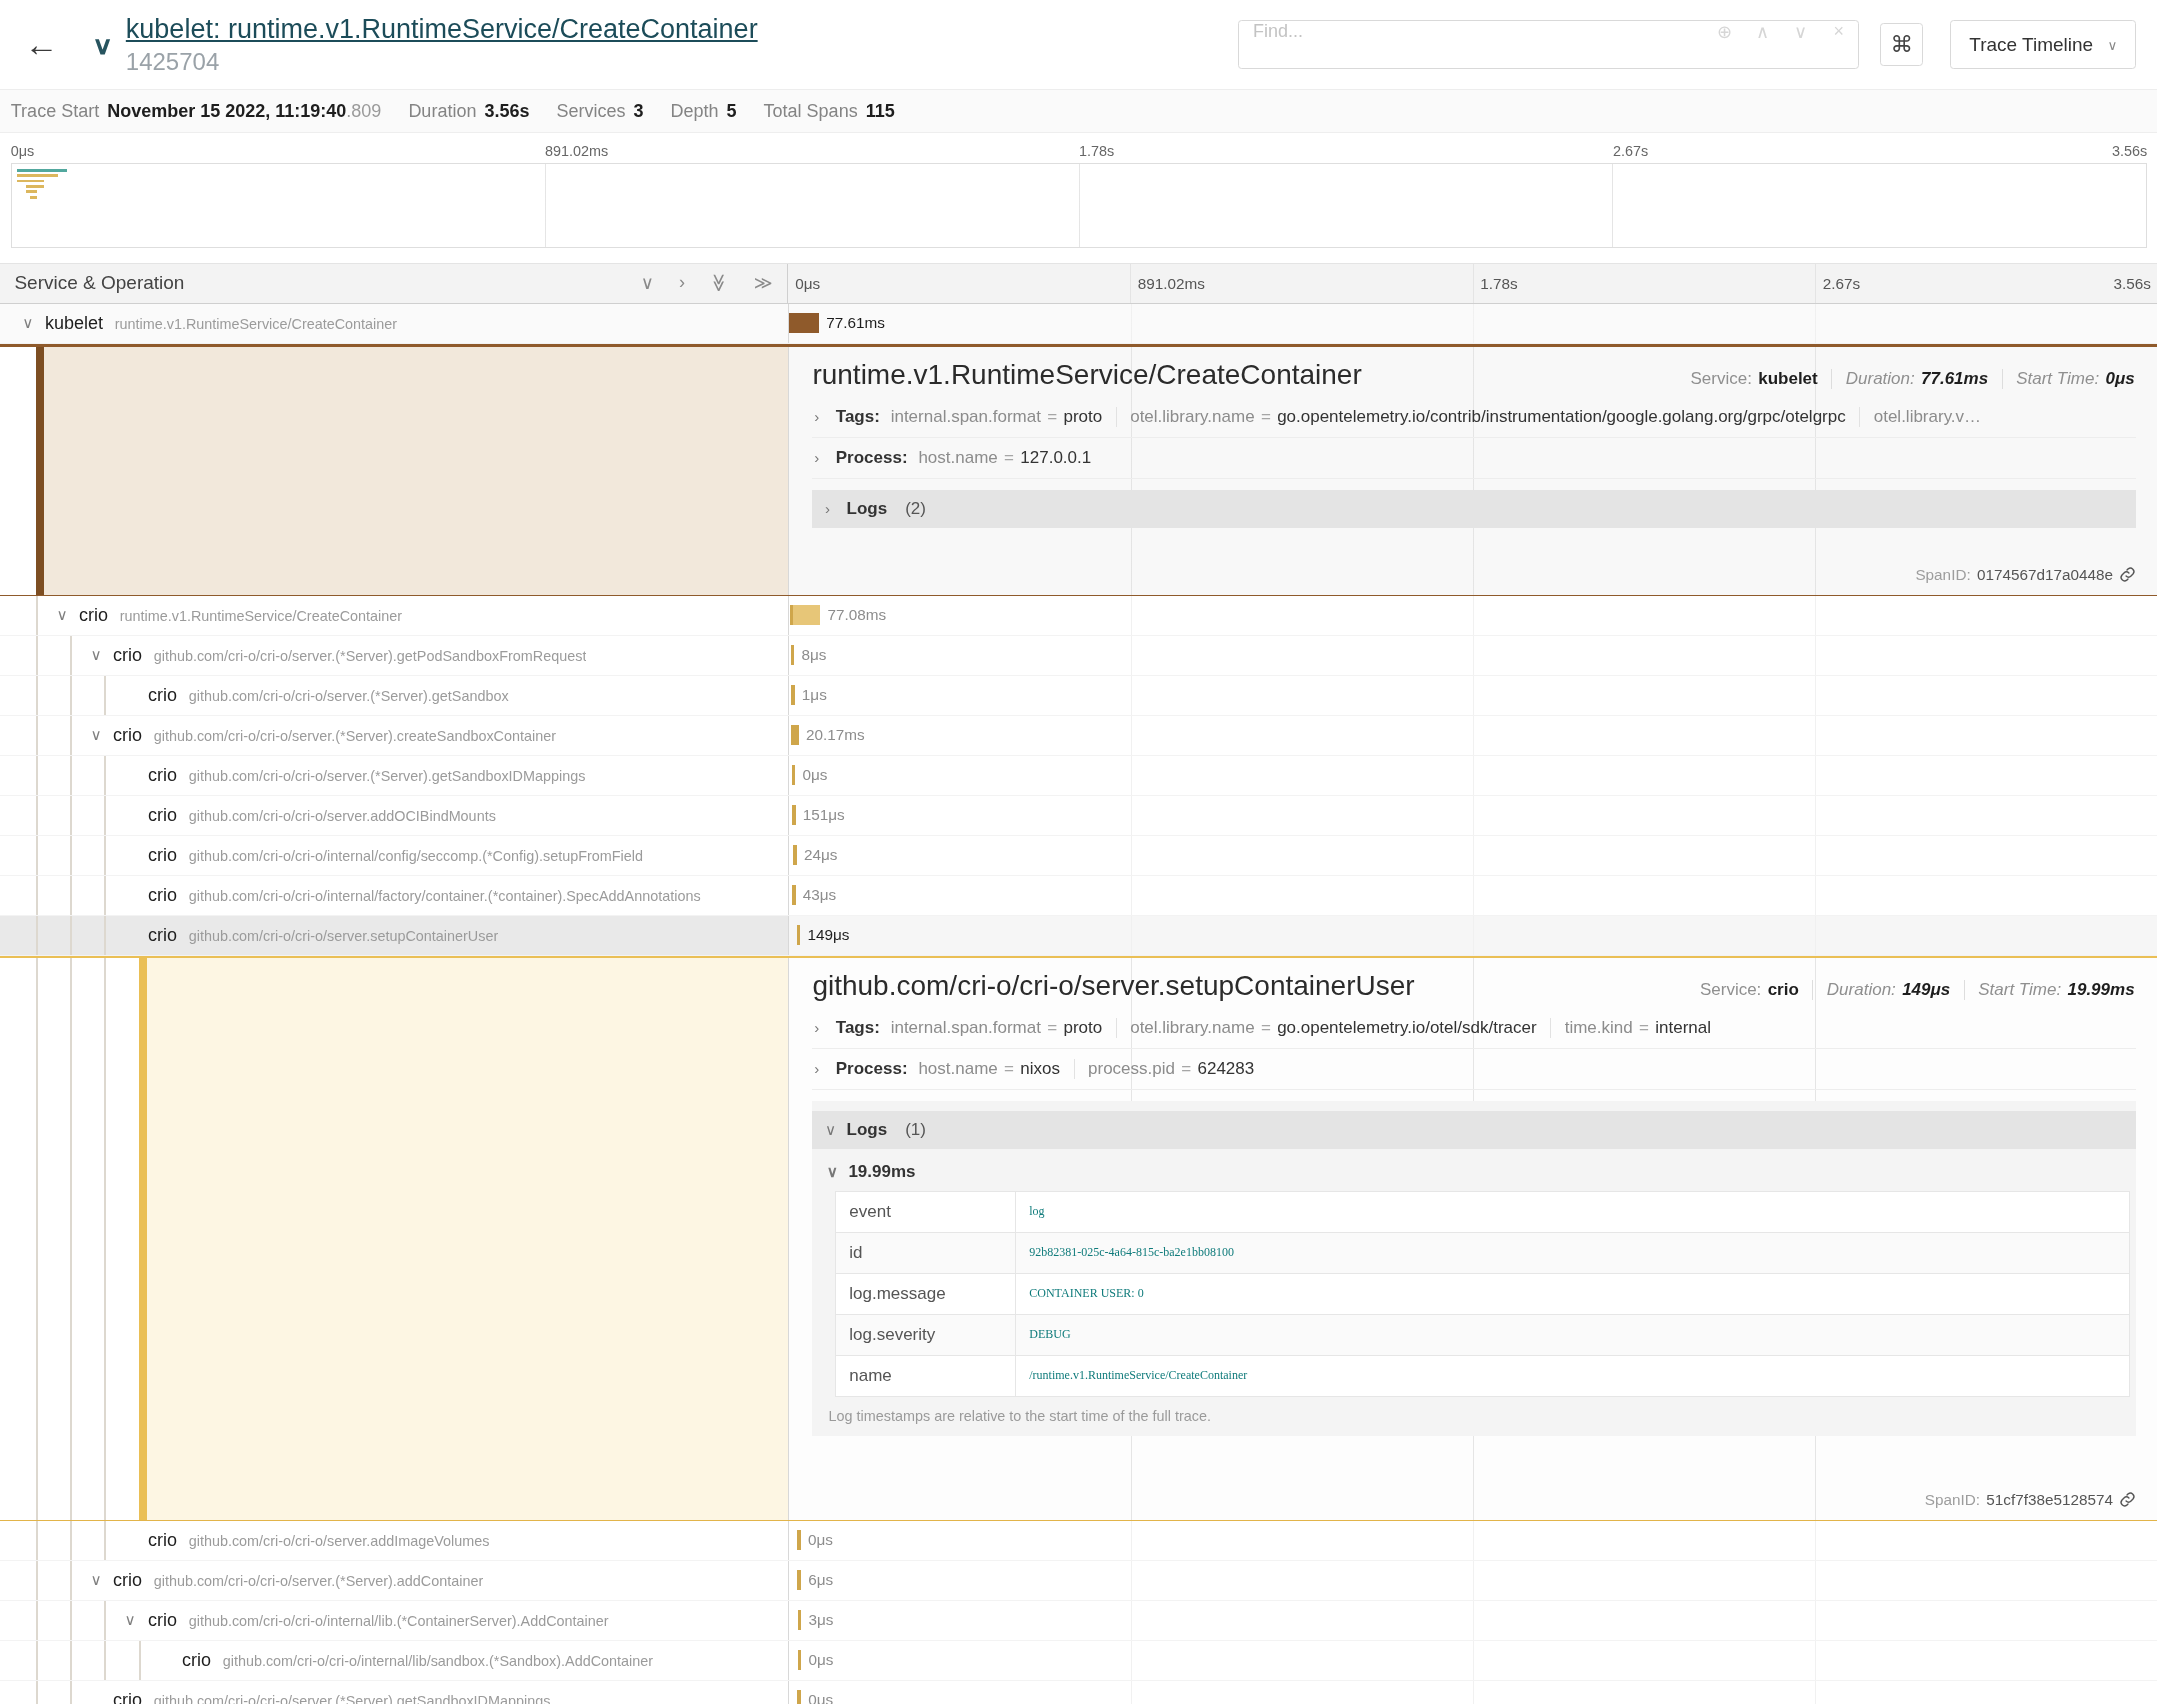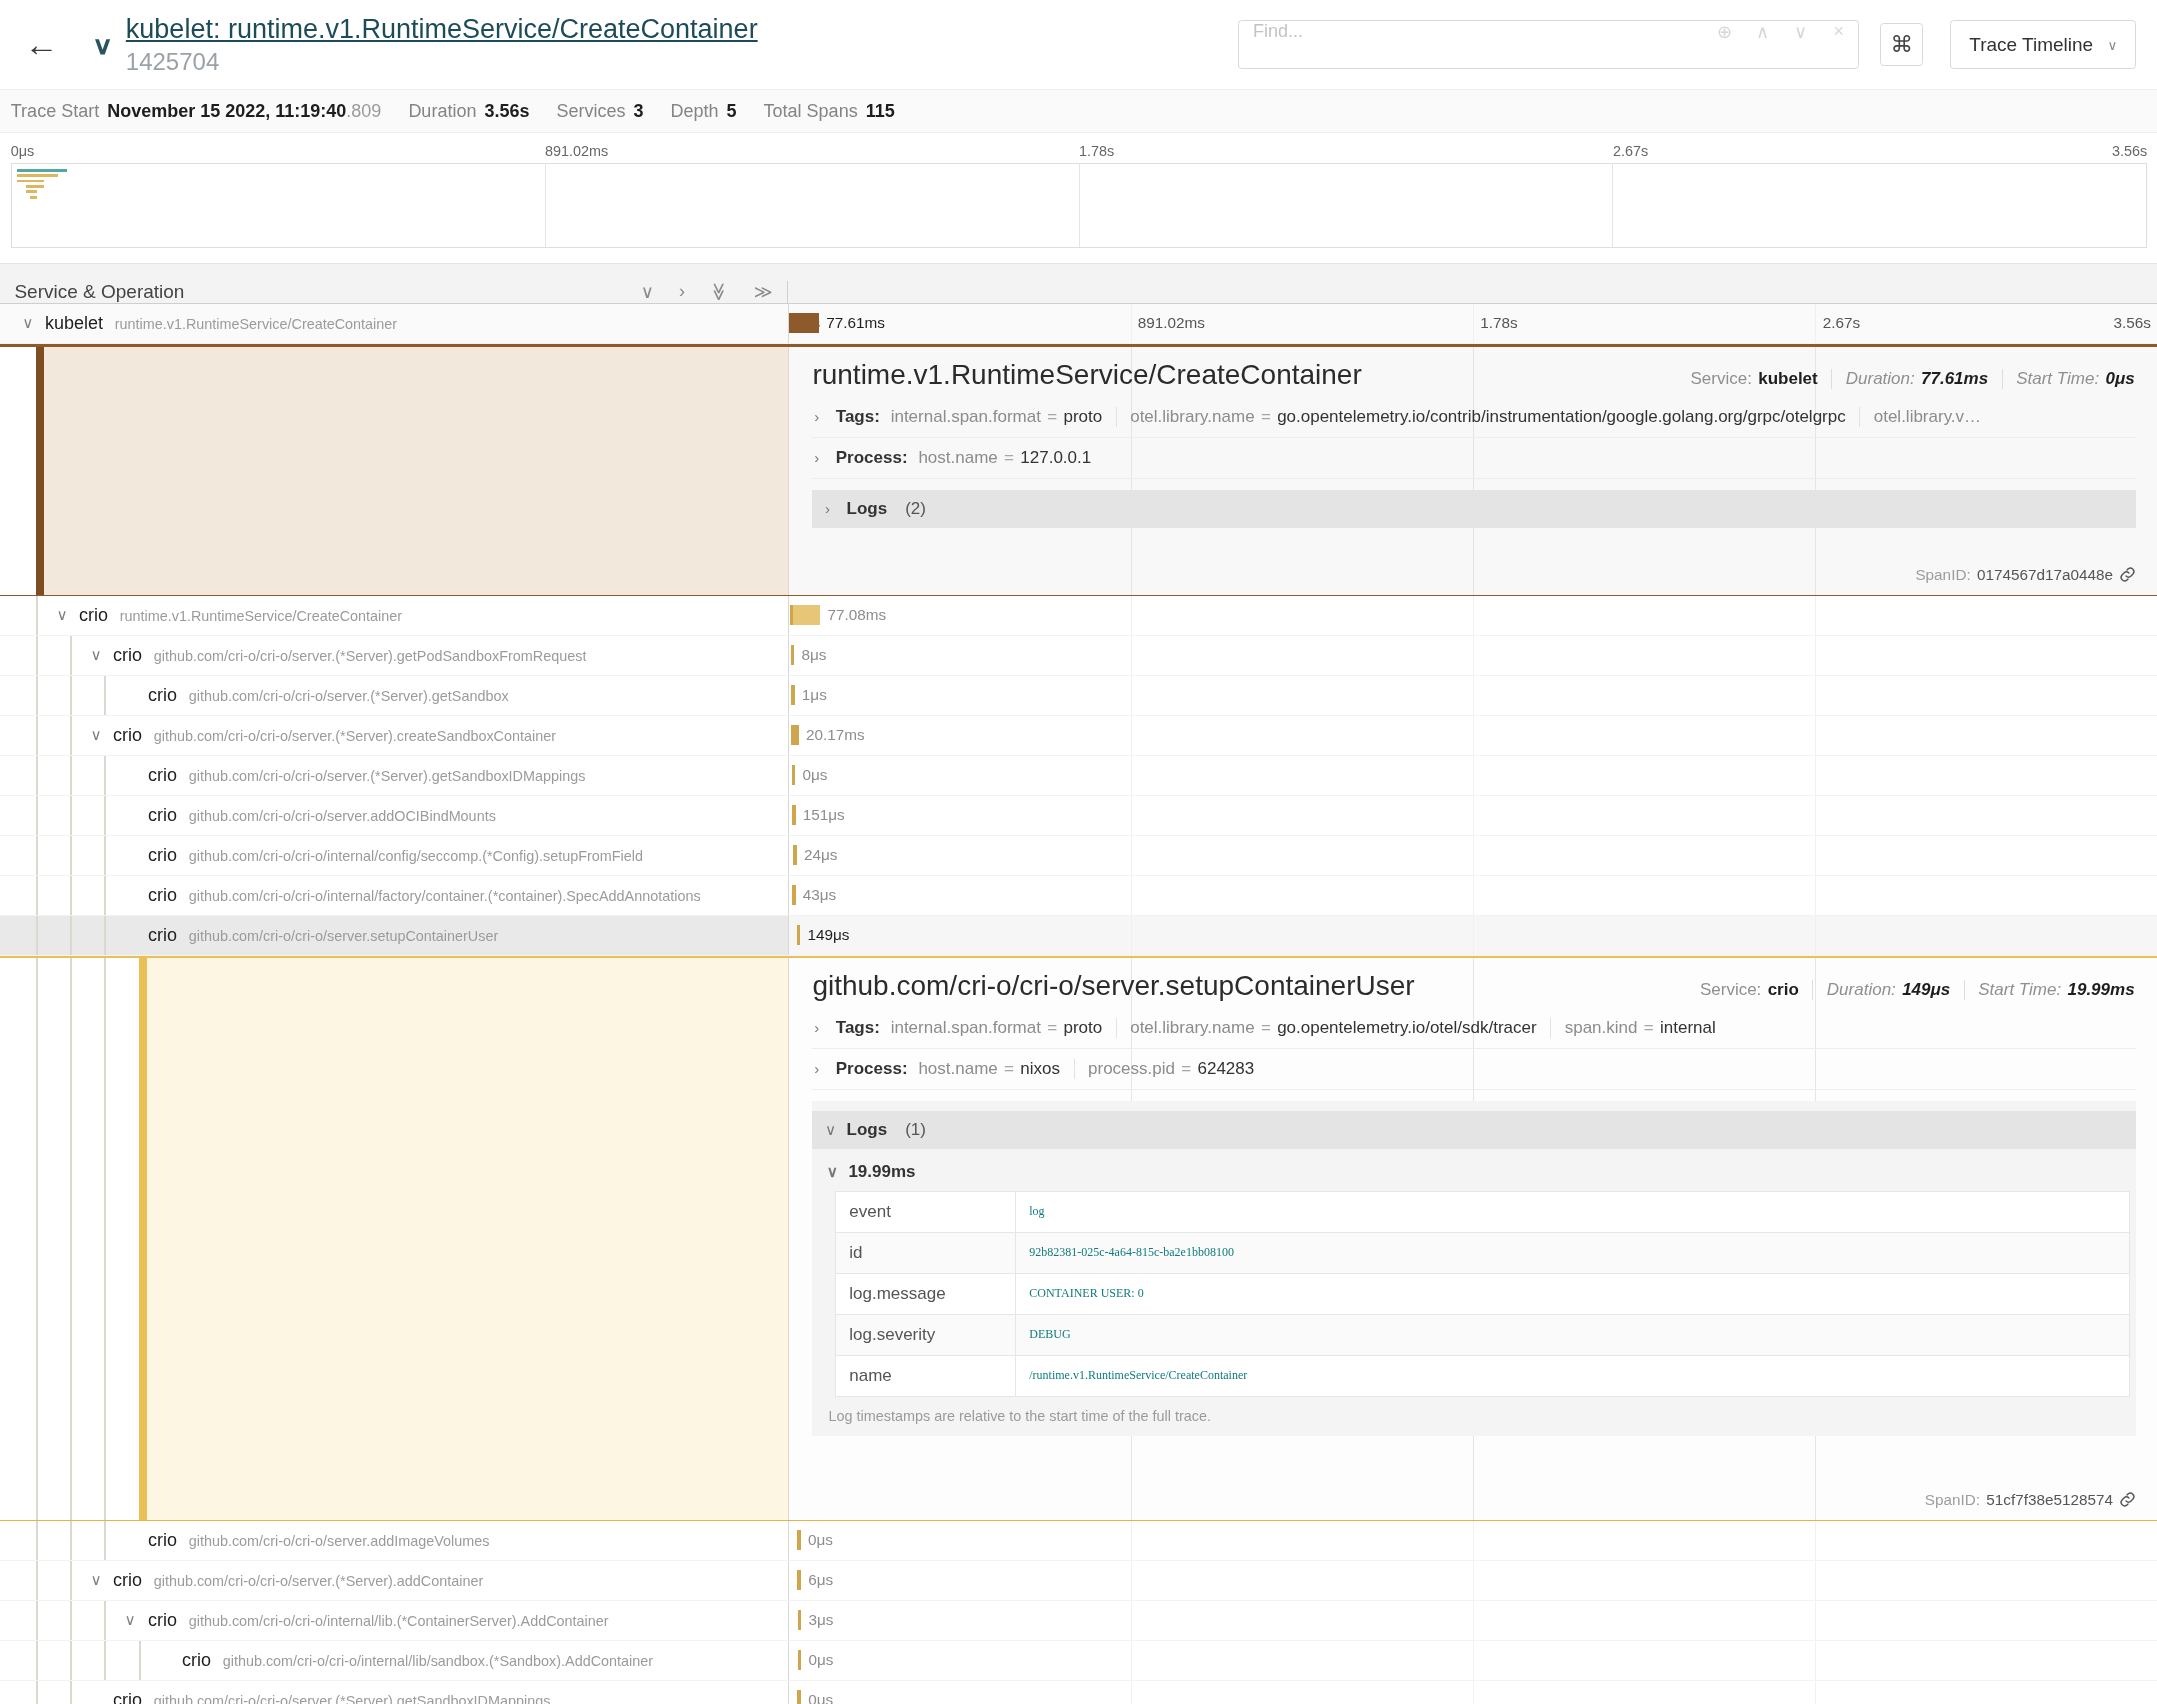--- a/index.html
+++ b/index.html
@@ -40,21 +40,21 @@
     background-size:0.9px 100%;background-repeat:no-repeat;background-position:25% 0,50% 0,75% 0;}
   .mm-bar{position:absolute;height:2.7px;}
   .mm-b1{left:5.4px;top:4.5px;width:50px;background:#52a89e;}
   .mm-b2{left:5.4px;top:10px;width:41px;background:#dcb75e;}
   .mm-b3{left:5.4px;top:15.3px;width:27px;background:#dcb75e;}
   .mm-b4{left:14.4px;top:21px;width:18px;background:#dcb75e;}
   .mm-b5{left:14.4px;top:26px;width:10.8px;background:#dcb75e;}
   .mm-b6{left:18px;top:31.5px;width:7.2px;background:#dcb75e;}
 
   
-  .tl-header{display:flex;height:41px;background:#f3f3f3;border-bottom:0.9px solid #cfcfcf;border-top:0.9px solid #e4e4e4;align-items:flex-end;}
+  .tl-header{display:flex;height:41px;background:#f3f3f3;border-bottom:0.9px solid #cfcfcf;border-top:0.9px solid #e4e4e4;}
   .tlh-left{width:788px;flex:none;display:flex;align-items:center;padding:0 14.4px;border-right:0.9px solid #cfcfcf;}
   .soh-title{font-size:19px;color:#444;font-weight:500;}
   .soh-icons{margin-left:auto;display:flex;gap:25px;color:#8a8a8a;font-size:18px;}
   .soh-icons span{cursor:pointer;}
   .rot{display:inline-block;transform:rotate(90deg);}
   .tlh-right{flex:1;position:relative;font-size:15.3px;color:#555;}
   .tlh-tick{position:absolute;top:10.8px;}
   .tl-t0{left:7.2px;} .tl-t1{left:calc(25% + 7.2px);} .tl-t2{left:calc(50% + 7.2px);} .tl-t3{left:calc(75% + 7.2px);} .tl-t4{right:7.2px;}
 
   
@@ -438,21 +438,21 @@
             <span class="kv-k">internal.span.format</span>
             <span class="kv-eq"></span>
             <span class="kv-v">proto</span>
           </span>
         <span class="kv">
             <span class="kv-k">otel.library.name</span>
             <span class="kv-eq"></span>
             <span class="kv-v">go.opentelemetry.io/otel/sdk/tracer</span>
           </span>
         <span class="kv">
-            <span class="kv-k">span.kind</span>
+            <span class="kv-k">time.kind</span>
             <span class="kv-eq"></span>
             <span class="kv-v">internal</span>
           </span>
       </div>
       <div class="acc-row">
         <span class="acc-chevron">›</span>
         <span class="acc-label">Process:</span>
         <span class="kv">
             <span class="kv-k">host.name</span>
             <span class="kv-eq"></span>

